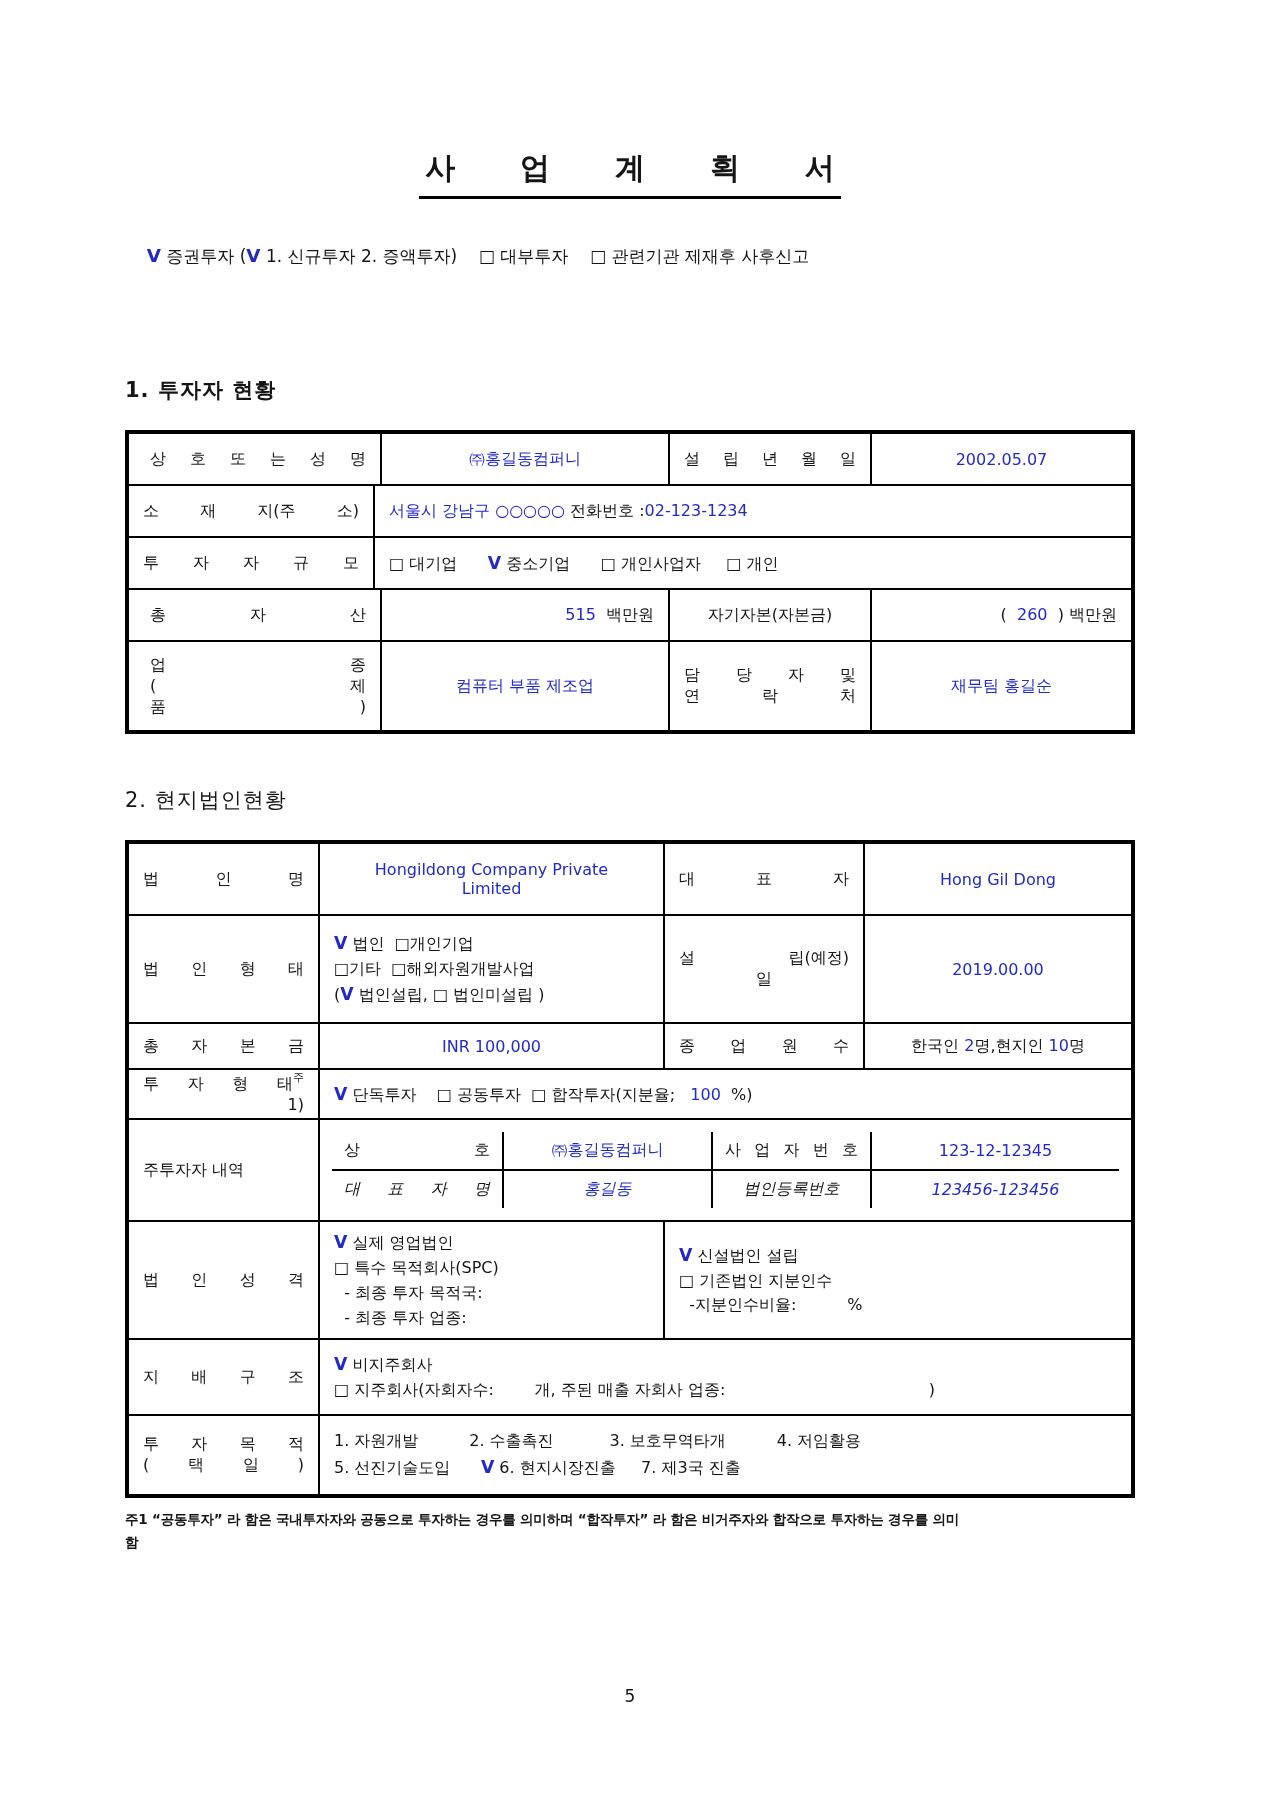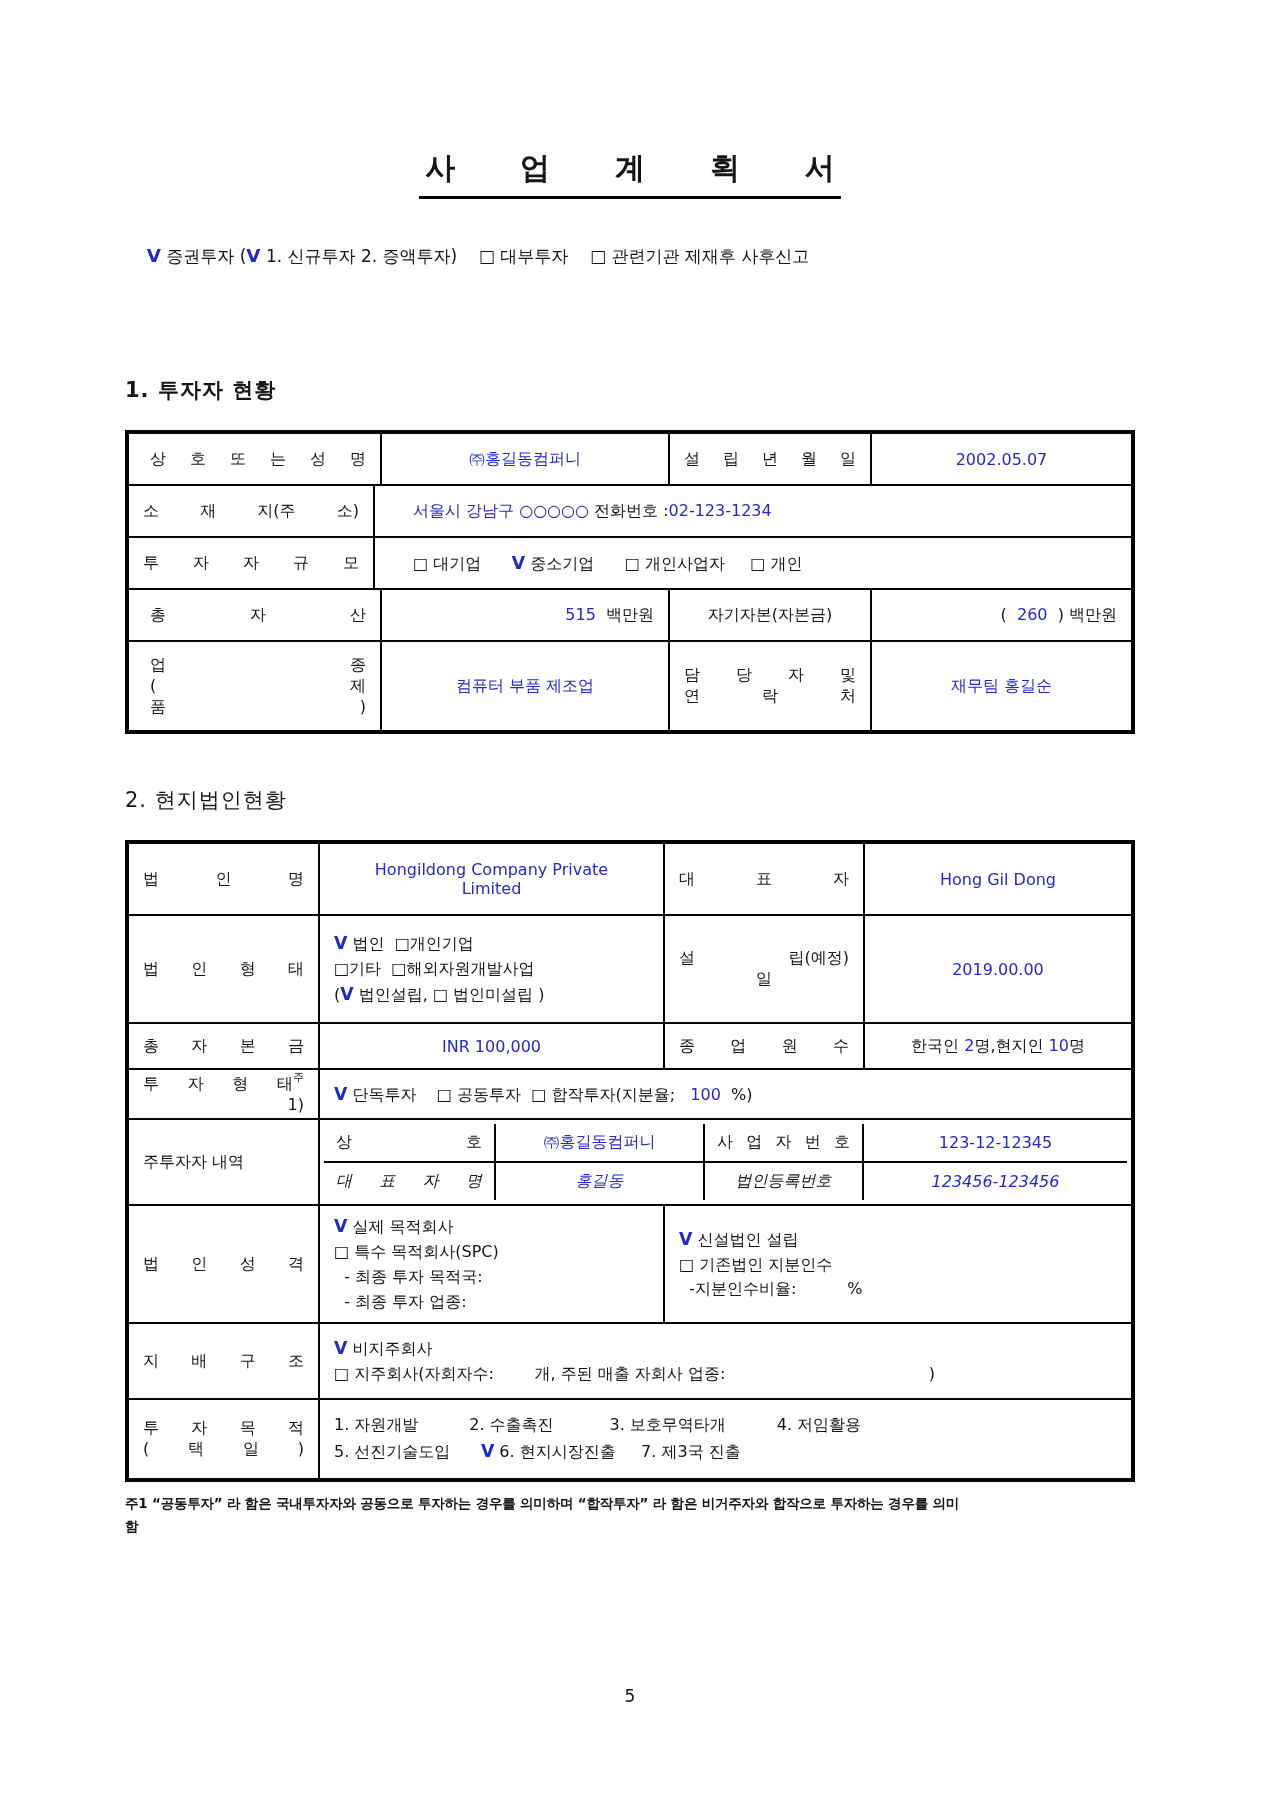--- a/index.html
+++ b/index.html
@@ -27,21 +27,21 @@
   .sec2 { margin-top:52px; letter-spacing:1px; }
 
   
   .tbl { border:4px solid #000; margin-top:26px; width:1010px; font-size:16px; }
   .row { display:grid; border-bottom:2px solid #000; }
   .row:last-child { border-bottom:none; }
   .cell { border-right:2px solid #000; padding:3px 14px; display:flex; flex-direction:column; justify-content:center; }
   .cell:last-child { border-right:none; }
 
   .t1cols  { grid-template-columns:246px 288px 202px 1fr;padding-left:7px; }
-  .t1span  { grid-template-columns:246px 1fr;gap:24px; }
+  .t1span  { grid-template-columns:246px 1fr; }
   .t2cols  { grid-template-columns:191px 345px 200px 1fr; }
   .t2span  { grid-template-columns:191px 1fr; }
 
   .h52 { min-height:52px; } .h88 { min-height:88px; }
   .h72 { min-height:72px; } .h108 { min-height:108px; }
   .h46 { min-height:46px; } .h50 { min-height:50px; }
   .h76 { min-height:76px; } .h118 { min-height:118px; }
   .h78 { min-height:78px; }
 
   .just { width:100%; text-align:justify; text-align-last:justify; }
@@ -49,21 +49,21 @@
   .rgt  { text-align:right; }
   .pre  { white-space:pre; }
   .line { white-space:pre; line-height:1.55; }
   .flexsb { display:flex; justify-content:flex-end; align-items:flex-start; width:100%; }
   .grow { flex:1; }
   sup.fn { font-size:11px; line-height:1; margin-top:-2px; }
 
   .valblue { color:var(--accent); }
 
   
-  .nested { padding:4px; }
+  .nested { padding:12px; }
   .sub-row { display:grid; grid-template-columns:172px 209px 159px 1fr; border-bottom:2px solid #000; }
   .sub-row:last-child { border-bottom:none;font-style:italic; }
   .sub-cell { border-right:2px solid #000; padding:2px 12px; min-height:37px; display:flex; flex-direction:column; justify-content:center; }
   .sub-cell:last-child { border-right:none;border-radius:18px; }
 
   .footnote { margin-top:10px; font-size:13.5px; font-weight:600; letter-spacing:-0.2px; line-height:1.7; }
 
   .page-num { position:absolute; left:125px; width:1010px; top:1686px; text-align:center; font-size:17px; }
 </style>
 </head>
@@ -253,21 +253,21 @@
             </div>
         </div>
       </div>
     </div>
 
     <div class="row t2cols h118">
       <div class="cell">
           <div class="just">법 인 성 격</div>
         </div>
       <div class="cell">
-        <div class="line"><span class="vmark">V</span><span> 실제 목적회사</span></div>
+        <div class="line"><span class="vmark">V</span><span> 실제 영업법인</span></div>
         <div class="line">□ 특수 목적회사(SPC)</div>
         <div class="line">  - 최종 투자 목적국:</div>
         <div class="line">  - 최종 투자 업종:</div>
       </div>
       <div class="cell">
         <div class="line"><span class="vmark">V</span><span> 신설법인 설립</span></div>
         <div class="line">□ 기존법인 지분인수</div>
         <div class="line">  -지분인수비율:          %</div>
       </div>
     </div>

